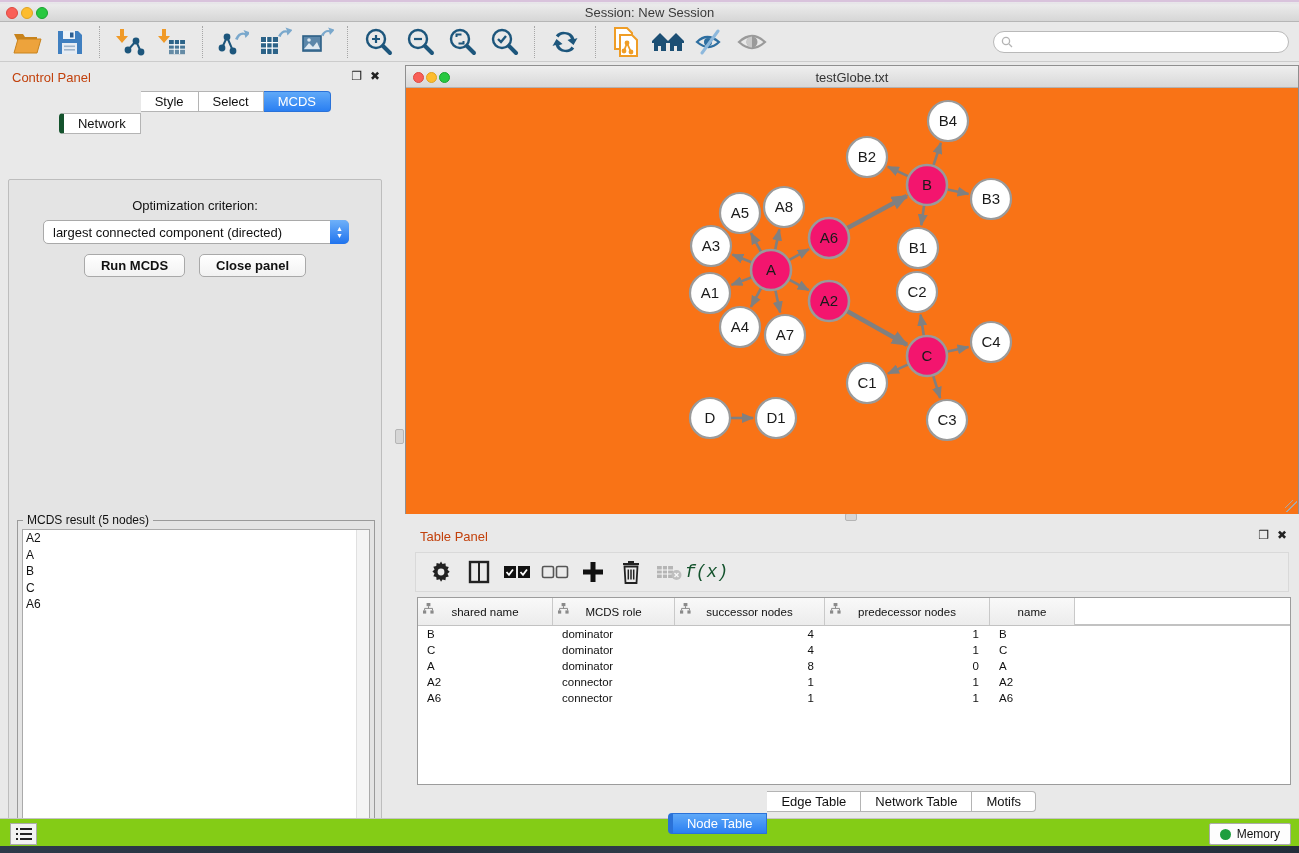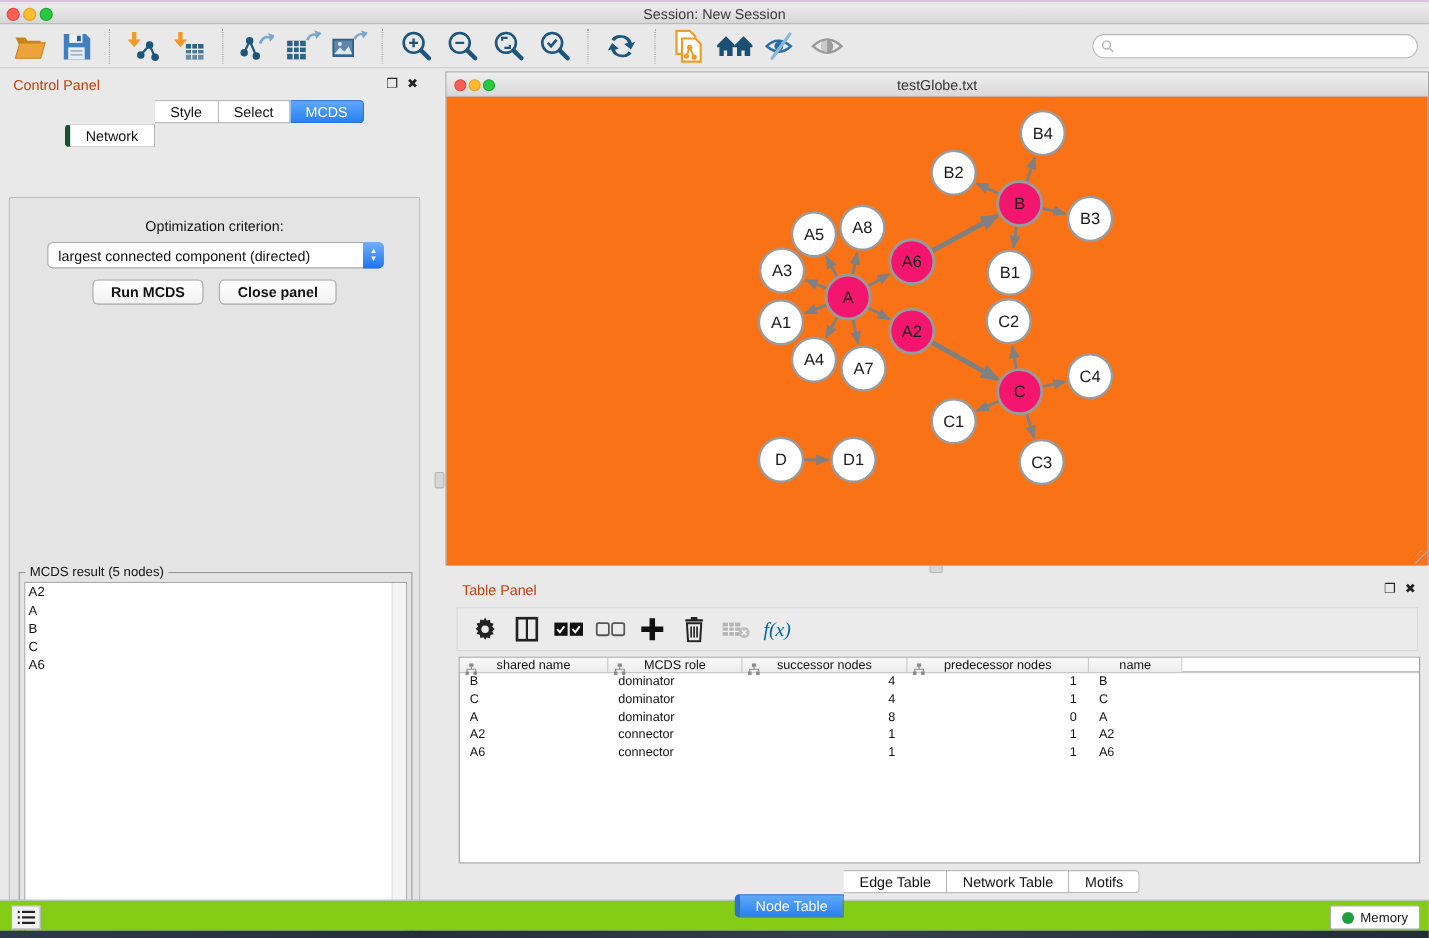--- a/index.html
+++ b/index.html
@@ -74,23 +74,23 @@
   .grip { position:absolute; right:1px; bottom:1px; width:12px; height:12px;
     background:
       linear-gradient(135deg, transparent 0 5px, #a8a8a8 5px 6px, transparent 6px 9px, #a8a8a8 9px 10px, transparent 10px); }
 
   
   .tpanel { position:absolute; left:405px; top:522px; width:894px; height:296px; background:#e9e9e9; }
   .tpanel .panel-head .ptitle { left:15px; }
   .ttoolbar { position:absolute; left:10px; top:30px; width:874px; height:40px; border:1px solid #d9d9d9;
     background:#ebebeb; display:flex; align-items:center; padding-left:8px; gap:5px; }
   .ttb { width:33px; height:32px; display:flex; align-items:center; justify-content:center; cursor:default; }
-  .fx { font-family:Liberation Serif, serif; font-style:italic; font-size:18px; color:#0369a1; }
+  .fx { font-family:Liberation Mono, monospace; font-style:italic; font-size:18px; color:#14532d; }
   .dtable { position:absolute; left:12px; top:75px; width:874px; height:188px; background:#fff; border:1px solid #9c9c9c; }
-  .thead { display:flex; height:14px; background:linear-gradient(#f9f9f9,#ececec); border-bottom:1px solid #c2c2c2; }
+  .thead { display:flex; height:28px; background:linear-gradient(#f9f9f9,#ececec); border-bottom:1px solid #c2c2c2; }
   .th { position:relative; border-right:1px solid #c9c9c9; display:flex; align-items:center; justify-content:center;
     font-size:11.5px; color:#111; }
   .th .treeicon { position:absolute; left:5px; top:5px; }
   .th.filler { border-right:none; flex:1; background:#fff; border-bottom:1px solid #c2c2c2; }
   .trow { display:flex; height:16px; align-items:center; }
   .td { font-size:11.5px; overflow:hidden; white-space:nowrap; }
   .td.l { text-align:left; padding-left:9px; }
   .td.r { text-align:right; padding-right:11px; }
   .ttabs { position:absolute; left:0; top:267px; width:100%; display:flex; justify-content:center; }
 

